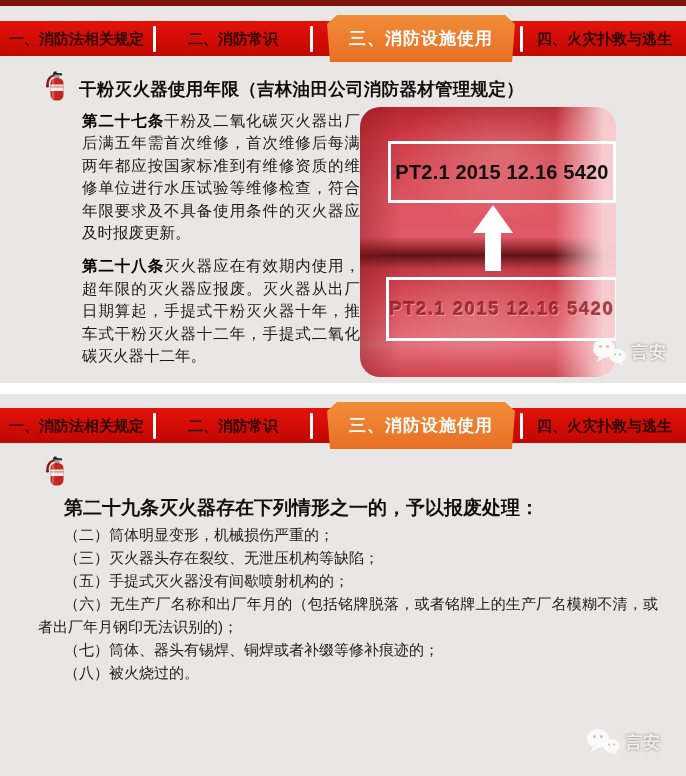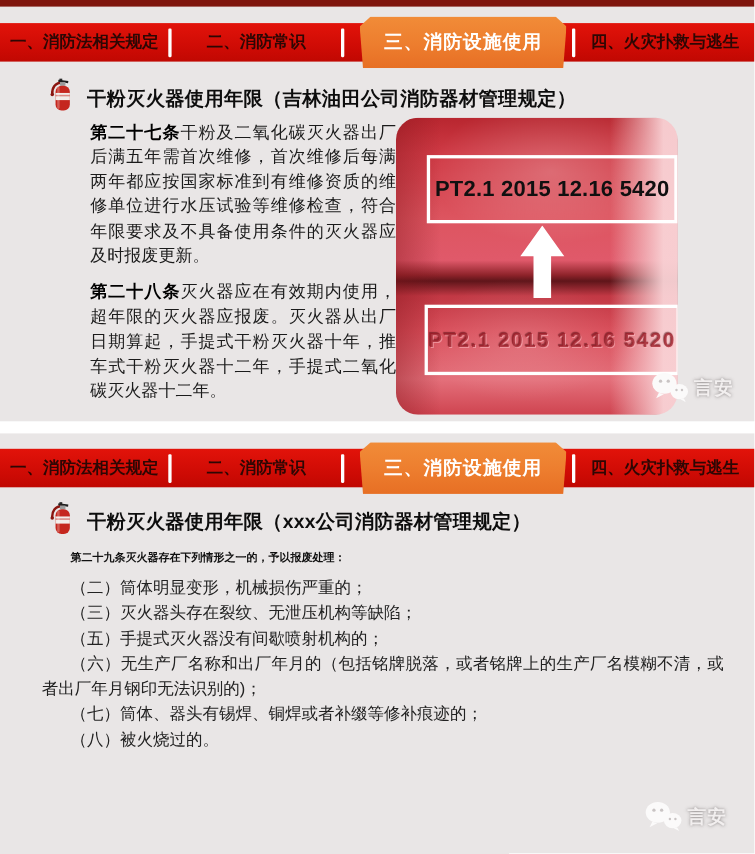--- a/index.html
+++ b/index.html
@@ -59,21 +59,21 @@
   .stamp-box span{font-size:20px;font-weight:bold;color:#101010;letter-spacing:0.2px;white-space:nowrap;}
   .up-arrow{position:absolute;left:111px;top:98px;}
   .emboss-box{position:absolute;left:26px;top:170px;width:226px;height:58px;border:3px solid #ffffff;
     display:flex;align-items:center;justify-content:center;}
   .emboss-box span{font-size:18.5px;font-weight:bold;color:rgba(158,30,40,0.75);letter-spacing:1.5px;
     text-shadow:0.8px 1px 0 rgba(255,190,196,0.55),-0.6px -0.6px 1px rgba(80,8,12,0.55);
     filter:blur(0.3px);white-space:nowrap;}
 
   
   .p2-body{position:absolute;left:38px;top:102px;width:620px;color:#222222;}
-  .p2-heading{margin:0 0 3px;font-size:10px;font-weight:bold;color:#101010;
+  .p2-heading{margin:0 0 3px;font-size:19px;font-weight:bold;color:#101010;
     text-indent:26px;line-height:24px;}
   .p2-body p.item{margin:0;font-size:15px;line-height:23px;text-indent:26px;
     text-align:justify;overflow-wrap:anywhere;}
 
   
   .watermark{position:absolute;display:flex;align-items:center;gap:5px;}
   #panel1 .watermark{left:592px;top:338px;}
   #panel2 .watermark{left:586px;top:334px;}
   .watermark .wm-text{font-size:17px;font-weight:bold;letter-spacing:1px;color:#f2efef;
     text-shadow:0 0 3px rgba(125,120,120,0.9);}
@@ -158,21 +158,20 @@
       <path d="M13 4 C6 4 3 9 3.5 15" stroke="#8a150f" stroke-width="2.2" fill="none"></path>
       <circle cx="3.5" cy="15" r="1.6" fill="#8a150f"></circle>
       <rect x="10" y="0.5" width="2.6" height="3" fill="#2b2b2b"></rect>
       <path d="M9 2.4 L18 3.6" stroke="#1f1f1f" stroke-width="2"></path>
       <rect x="10.5" y="3.6" width="5" height="3.4" fill="#9b9b9b"></rect>
       <rect x="6.5" y="7" width="13" height="22.5" rx="5.5" fill="#c5271e"></rect>
       <rect x="6.5" y="13.5" width="13" height="6.5" fill="#f1ece8"></rect>
       <rect x="6.5" y="15.2" width="13" height="1.4" fill="#c5271e" opacity="0.5"></rect>
       <rect x="8" y="8" width="2.2" height="20" rx="1" fill="#ffffff" opacity="0.25"></rect>
     </svg>
-    <div class="doc-title">干粉灭火器使用年限（xxx公司消防器材管理规定）</div>
   </div>
 
   <div class="p2-body">
     <p class="p2-heading">第二十九条灭火器存在下列情形之一的，予以报废处理：</p>
     <p class="item">（二）筒体明显变形，机械损伤严重的；</p>
     <p class="item">（三）灭火器头存在裂纹、无泄压机构等缺陷；</p>
     <p class="item">（五）手提式灭火器没有间歇喷射机构的；</p>
     <p class="item">（六）无生产厂名称和出厂年月的（包括铭牌脱落，或者铭牌上的生产厂名模糊不清，或者出厂年月钢印无法识别的)；</p>
     <p class="item">（七）筒体、器头有锡焊、铜焊或者补缀等修补痕迹的；</p>
     <p class="item">（八）被火烧过的。</p>

